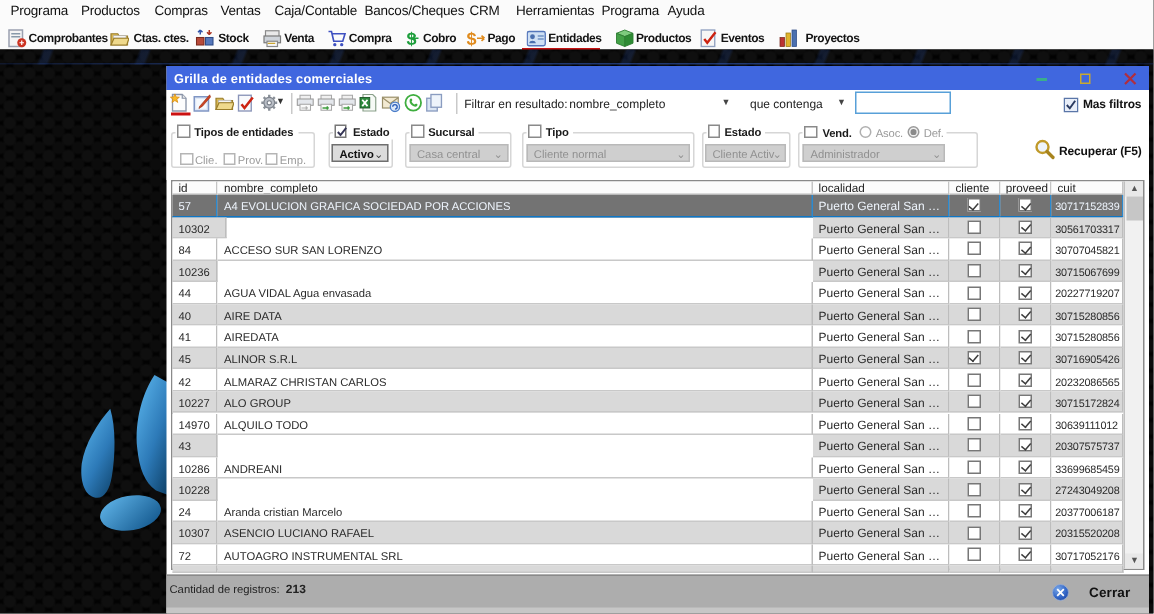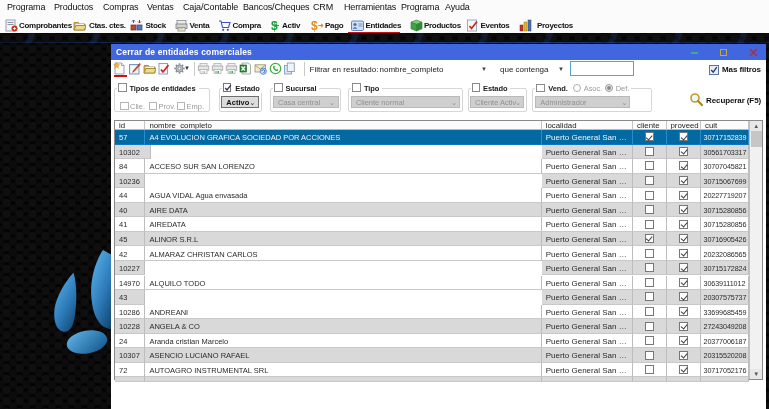--- a/index.html
+++ b/index.html
@@ -32,21 +32,21 @@
   .smtxt { position:absolute; font-size:7.5px; color:#9a9a9a; white-space:nowrap; }
   .combo { position:absolute; height:12px; font-size:7.5px; line-height:11px; padding-left:4px; white-space:nowrap; overflow:hidden; top:50.5px; }
   .combo.dis { background:#cfcfcf; color:#909090; border:1px solid #b9b9b9; }
   .combo.en  { background:#dcdcdc; color:#111; border:1px solid #6f6f6f; font-weight:bold; }
   .car { position:absolute; font-size:7.5px; color:#8f8f8f; top:0.5px; font-weight:normal; }
   #grid { left:3px; top:75.5px; width:648.5px; height:260.5px; border:1px solid #8a8a8a; background:#fff; }
   .hd { position:absolute; top:0; height:9.5px; font-size:7.8px; color:#222; border-right:1px solid #c4c4c4; border-bottom:1px solid #b9b9b9; padding:0.5px 0 0 4px; background:#fcfcfc; white-space:nowrap; overflow:hidden; }
   .row { position:absolute; left:0; width:634.2px; height:14.55px; font-size:7.5px; color:#2a2a2a; }
   .row .c { position:absolute; top:0; height:100%; border-right:1px solid #bdbdbd; border-bottom:1px solid #c8c8c8; padding:3.2px 0 0 4px; white-space:nowrap; overflow:hidden; background:#fff; }
   .row.g .c { background:#d9d9d9; }
-  .row.sel .c { background:#0369a1; color:#eef4fc; border-bottom-color:#0e76c6; border-right-color:#2b8ad0; }
+  .row.sel .c { background:#737373; color:#eef4fc; border-bottom-color:#0e76c6; border-right-color:#2b8ad0; }
   .gcb { position:absolute; top:2.4px; width:9px; height:9px; background:#fff; border:1px solid #777; }
   .gcb.on::after { content:""; position:absolute; left:0.8px; top:1.2px; width:5px; height:2.8px; border-left:1.4px solid #3c3c3c; border-bottom:1.4px solid #3c3c3c; transform:rotate(-50deg); }
   #vsb { position:absolute; left:634.2px; top:0; width:13.3px; height:258.5px; background:#f1f1f1; border-left:1px solid #c0c0c0; }
   #sbar { left:0; top:338.5px; width:655px; height:26.5px; background:#adadad; border-top:1px solid #8a8a8a; }
 </style>
 </head>
 <body>
 <div id="menubar" class="abs">
   <span style="left:7px">Programa</span>
   <span style="left:54px">Productos</span>
@@ -91,21 +91,21 @@
 <svg style="left:218px" width="13" height="13" viewBox="0 0 13 13">
       <path d="M1 2 L3 2 L4.5 8.5 L10.5 8.5 L12 3.5 L3.5 3.5" fill="none" stroke="#3f51c1" stroke-width="1.1"></path>
       <circle cx="5.2" cy="10.8" r="1.1" fill="#3f51c1"></circle>
       <circle cx="9.8" cy="10.8" r="1.1" fill="#3f51c1"></circle>
     </svg>
 <span class="lbl" style="left:232.5px">Compra</span>
 <svg style="left:268px" width="13" height="13" viewBox="0 0 13 13">
       <text x="3" y="11" font-family="Liberation Sans" font-size="12" font-weight="bold" fill="#1d9e3c">$</text>
       <path d="M1 6.5 L5 6.5 M1 6.5 L3 4.8 M1 6.5 L3 8.2" stroke="#1d9e3c" stroke-width="1.1" fill="none" transform="translate(6,0)"></path>
     </svg>
-<span class="lbl" style="left:282px">Activ</span>
+<span class="lbl" style="left:282px">Cobro</span>
 <svg style="left:311px" width="13" height="13" viewBox="0 0 13 13">
       <text x="0" y="11" font-family="Liberation Sans" font-size="12" font-weight="bold" fill="#e08b1e">$</text>
       <path d="M7 6.5 L12 6.5 M12 6.5 L10 4.8 M12 6.5 L10 8.2" stroke="#e08b1e" stroke-width="1.1" fill="none"></path>
     </svg>
 <span class="lbl" style="left:325px">Pago</span>
 <svg style="left:351px" width="13" height="13" viewBox="0 0 13 13">
       <rect x="0.5" y="2" width="12" height="9.5" rx="1.2" fill="#cfe0f4" stroke="#5577bb" stroke-width="0.9"></rect>
       <circle cx="4" cy="5.5" r="1.6" fill="#4a6fae"></circle>
       <path d="M1.8 9.8 C1.8 7.6 6.2 7.6 6.2 9.8 Z" fill="#4a6fae"></path>
       <rect x="7.5" y="4.5" width="4" height="1" fill="#7292c4"></rect>
@@ -146,21 +146,21 @@
           <stop offset="1" stop-color="#155a90"></stop>
       </linearGradient>
     </defs>
     <path d="M73.5 239.5 C65 249 56.5 263 54.5 276 C53.2 287 56 296.5 62.5 298.5 C69 300.5 73 294 74.5 285 C77 271 77.3 252 73.5 239.5 Z" fill="url(#lg1)"></path>
     <path d="M103 217 C95.5 228 89.5 247 91.5 266 C92.8 279 96.5 289 104 294 L112 297 L112 222 Z" fill="url(#lg1)"></path>
     <ellipse cx="87" cy="309" rx="20.5" ry="11.5" fill="url(#lg2)" transform="rotate(-10 87 309)"></ellipse>
   </svg>
 </div>
 <div id="dlg" class="abs">
 <div id="titlebar" class="abs">
-      <div class="t">Cerrar de entidades comerciales</div>
+      <div class="t">Grilla de entidades comerciales</div>
 <div style="position:absolute;left:580px;top:8px;width:7px;height:2px;background:#3aae8c"></div>
 <div style="position:absolute;left:609px;top:5px;width:7px;height:7px;border:1.4px solid #c8a832"></div>
 <svg style="position:absolute;left:638px;top:4px" width="9" height="9" viewBox="0 0 9 9">
         <path d="M1 1 L8 8 M8 1 L1 8" stroke="#b02e3e" stroke-width="1.5"></path>
       </svg>
 </div>
 <div id="dtb" class="abs">
 <svg style="left:1.5px" width="13" height="13" viewBox="0 0 13 13">
         <path d="M2 1 L8.5 1 L11 3.5 L11 12 L2 12 Z" fill="#fdfdfd" stroke="#8a94a8" stroke-width="0.9"></path>
         <path d="M8.5 1 L8.5 3.5 L11 3.5" fill="#e8e8e8" stroke="#8a94a8" stroke-width="0.8"></path>
@@ -375,20 +375,21 @@
 <div class="c" style="left:30.4px;width:396.3px">ALMARAZ CHRISTAN CARLOS</div>
 <div class="c" style="left:426.7px;width:91.3px;font-size:8px;text-overflow:ellipsis">Puerto General San Martin</div>
 <div class="c" style="left:518px;width:33.5px"></div>
 <div class="c" style="left:551.5px;width:34.5px"></div>
 <div class="c" style="left:586px;width:48.2px;font-size:7.2px;padding-left:2.5px;letter-spacing:-0.1px">20232086565</div>
 <div class="gcb" style="top:2.4px;left:529.7px"></div>
 <div class="gcb on" style="top:2.4px;left:564.2px"></div>
 </div>
 <div class="row g" style="top:140.45px">
 <div class="c" style="left:0;width:30.4px">10227</div>
+<div class="c" style="left:30.4px;width:396.3px">ALO GROUP</div>
 <div class="c" style="left:426.7px;width:91.3px;font-size:8px;text-overflow:ellipsis">Puerto General San Martin</div>
 <div class="c" style="left:518px;width:33.5px"></div>
 <div class="c" style="left:551.5px;width:34.5px"></div>
 <div class="c" style="left:586px;width:48.2px;font-size:7.2px;padding-left:2.5px;letter-spacing:-0.1px">30715172824</div>
 <div class="gcb" style="top:2.4px;left:529.7px"></div>
 <div class="gcb on" style="top:2.4px;left:564.2px"></div>
 </div>
 <div class="row w" style="top:155.00px">
 <div class="c" style="left:0;width:30.4px">14970</div>
 <div class="c" style="left:30.4px;width:396.3px">ALQUILO TODO</div>
@@ -413,21 +414,20 @@
 <div class="c" style="left:30.4px;width:396.3px">ANDREANI</div>
 <div class="c" style="left:426.7px;width:91.3px;font-size:8px;text-overflow:ellipsis">Puerto General San Martin</div>
 <div class="c" style="left:518px;width:33.5px"></div>
 <div class="c" style="left:551.5px;width:34.5px"></div>
 <div class="c" style="left:586px;width:48.2px;font-size:7.2px;padding-left:2.5px;letter-spacing:-0.1px">33699685459</div>
 <div class="gcb" style="top:2.4px;left:529.7px"></div>
 <div class="gcb on" style="top:2.4px;left:564.2px"></div>
 </div>
 <div class="row g" style="top:198.65px">
 <div class="c" style="left:0;width:30.4px">10228</div>
-<div class="c" style="left:30.4px;width:396.3px">ANGELA &amp; CO</div>
 <div class="c" style="left:426.7px;width:91.3px;font-size:8px;text-overflow:ellipsis">Puerto General San Martin</div>
 <div class="c" style="left:518px;width:33.5px"></div>
 <div class="c" style="left:551.5px;width:34.5px"></div>
 <div class="c" style="left:586px;width:48.2px;font-size:7.2px;padding-left:2.5px;letter-spacing:-0.1px">27243049208</div>
 <div class="gcb" style="top:2.4px;left:529.7px"></div>
 <div class="gcb on" style="top:2.4px;left:564.2px"></div>
 </div>
 <div class="row w" style="top:213.20px">
 <div class="c" style="left:0;width:30.4px">24</div>
 <div class="c" style="left:30.4px;width:396.3px">Aranda cristian Marcelo</div>
@@ -465,13 +465,29 @@
         <div class="c" style="left:518px;width:33.5px"></div>
         <div class="c" style="left:551.5px;width:34.5px"></div>
         <div class="c" style="left:586px;width:48.2px"></div>
       </div>
 <div id="vsb">
         <div style="position:absolute;left:0;top:0;width:12.3px;height:10px;background:#e8e8e8;text-align:center;font-size:6px;color:#555;line-height:10px">▲</div>
         <div style="position:absolute;left:0.5px;top:10.5px;width:11.3px;height:16px;background:#c6c6c6"></div>
         <div style="position:absolute;left:0;bottom:0;width:12.3px;height:10px;background:#e8e8e8;text-align:center;font-size:6px;color:#555;line-height:10px">▼</div>
       </div>
 </div>
+<div id="sbar" class="abs">
+  <span style="position:absolute;left:2px;top:4.5px;font-size:7.5px;color:#222">Cantidad de registros:&nbsp; <b style="font-size:8px">213</b></span>
+  <svg style="position:absolute;left:589.5px;top:5.5px" width="12" height="12" viewBox="0 0 12 12">
+    <defs>
+          <radialGradient id="xg" cx="0.35" cy="0.3" r="0.9">
+            <stop offset="0" stop-color="#7aa8e8"></stop>
+            <stop offset="0.6" stop-color="#2f62c4"></stop>
+            <stop offset="1" stop-color="#1a3f96"></stop>
+          </radialGradient>
+        </defs>
+    <circle cx="6" cy="6" r="5.3" fill="url(#xg)" stroke="#9ab0d8" stroke-width="0.5"></circle>
+    <path d="M3.8 3.8 L8.2 8.2 M8.2 3.8 L3.8 8.2" stroke="#fff" stroke-width="1.2"></path>
+  </svg>
+  <span style="position:absolute;left:615px;top:6px;font-size:9px;font-weight:bold;color:#111;letter-spacing:0.1px">Cerrar</span>
+  <div style="position:absolute;left:0;bottom:0;width:655px;height:4px;background:#c6c6c6"></div>
+</div>
 </div>
 
 </body></html>

